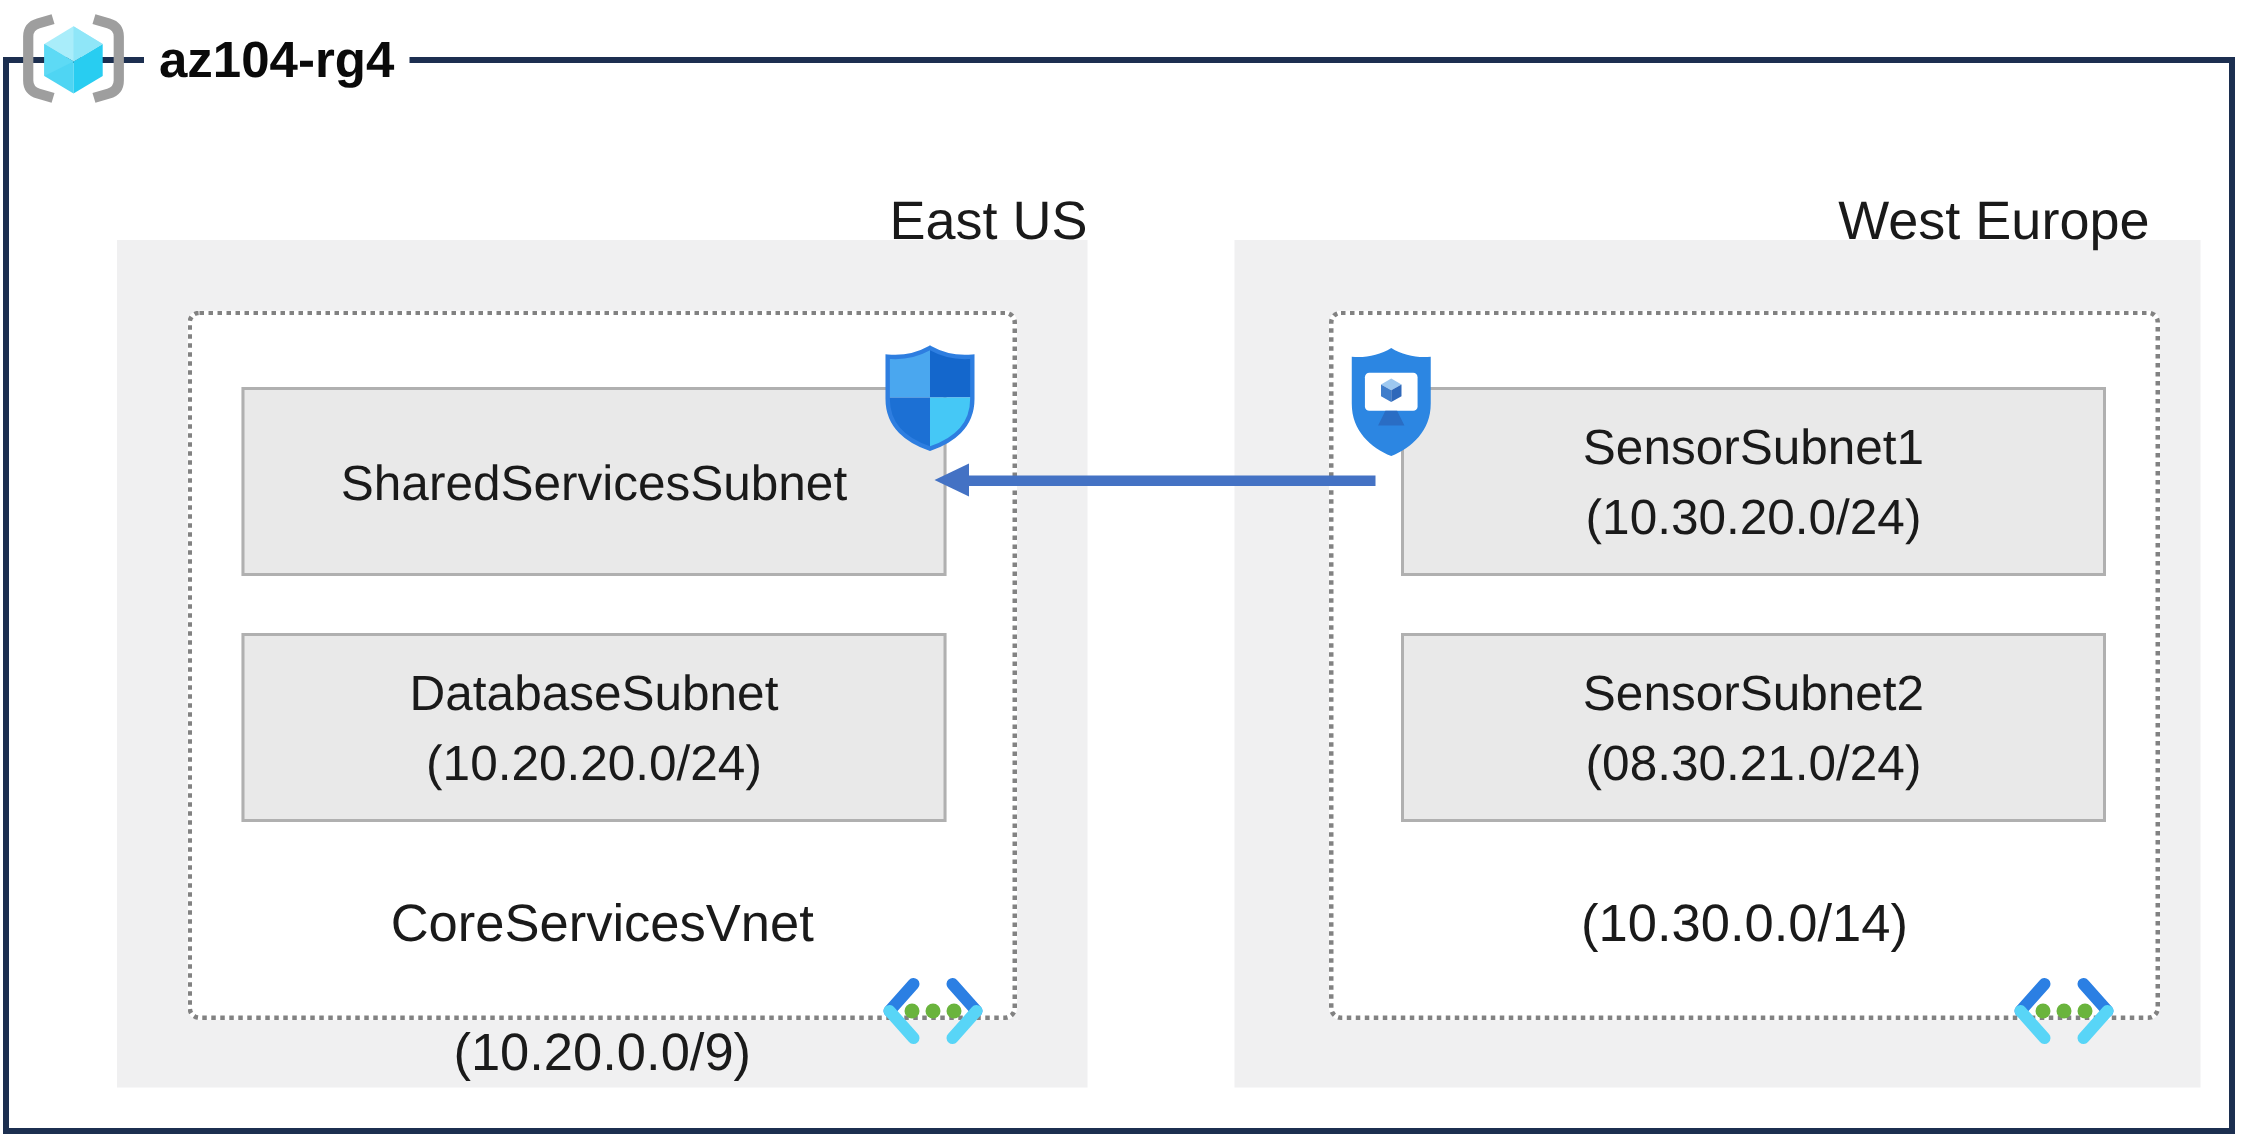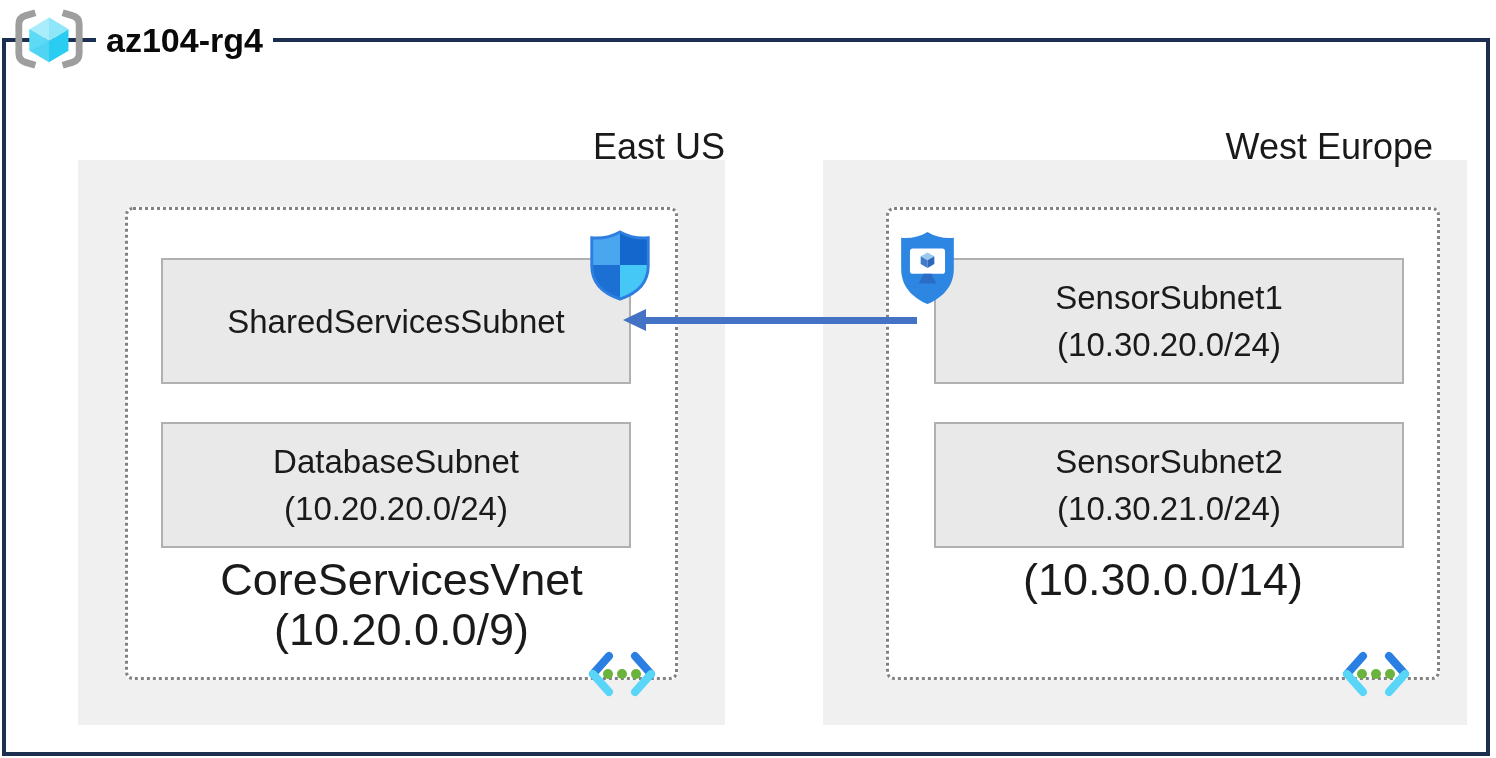--- a/index.html
+++ b/index.html
@@ -51,21 +51,21 @@
     display:flex;flex-direction:column;align-items:center;justify-content:center;
     text-align:center;
   }
   .subnet .line{font-size:33px;line-height:47px;color:#1a1a1a;}
   .subnet.first{top:48px;}
   .subnet.second{top:199px;margin-top:13px;}
   
   .vnet-label{
     position:absolute;left:0;top:345px;width:100%;text-align:center;
   }
-  .vnet-label .line{font-size:45px;line-height:50px;color:#1a1a1a;}
+  .vnet-label .line{font-size:35px;line-height:50px;color:#1a1a1a;margin-top:36px;}
   
   .nsg-icon{position:absolute;left:588px;top:229px;width:64px;height:72px;z-index:5;}
   .asg-icon{position:absolute;left:897px;top:229px;width:61px;height:78px;z-index:5;}
   .vnet-icon{position:absolute;width:68px;height:46px;z-index:4;}
   .vnet-icon.left{left:588px;top:651px;}
   .vnet-icon.right{left:1342px;top:651px;}
   
   .arrow-line{
     position:absolute;left:645px;top:317px;width:272px;height:7px;
     background:#4472c4;z-index:4;
@@ -115,21 +115,21 @@
     </div>
   </div>
 
   <div class="vnet-box right">
     <div class="subnet first" style="left:45px;">
       <div class="line">SensorSubnet1</div>
       <div class="line">(10.30.20.0/24)</div>
     </div>
     <div class="subnet second" style="left:45px;align-items:center;">
       <div class="line">SensorSubnet2</div>
-      <div class="line">(10.30.21.0/24)</div>
+      <div class="line">(08.30.21.0/24)</div>
     </div>
     <div class="vnet-label">
       <div class="line">(10.30.0.0/14)</div>
     </div>
   </div>
 
   <svg class="nsg-icon" viewBox="0 0 64 74">
     <defs>
       <clipPath id="nsgClip">
         <path d="M32 3 C41 8 51 10 61 9 L61 38 C61 57 47 67 32 72 C17 67 3 57 3 38 L3 9 C13 10 23 8 32 3 Z"></path>

